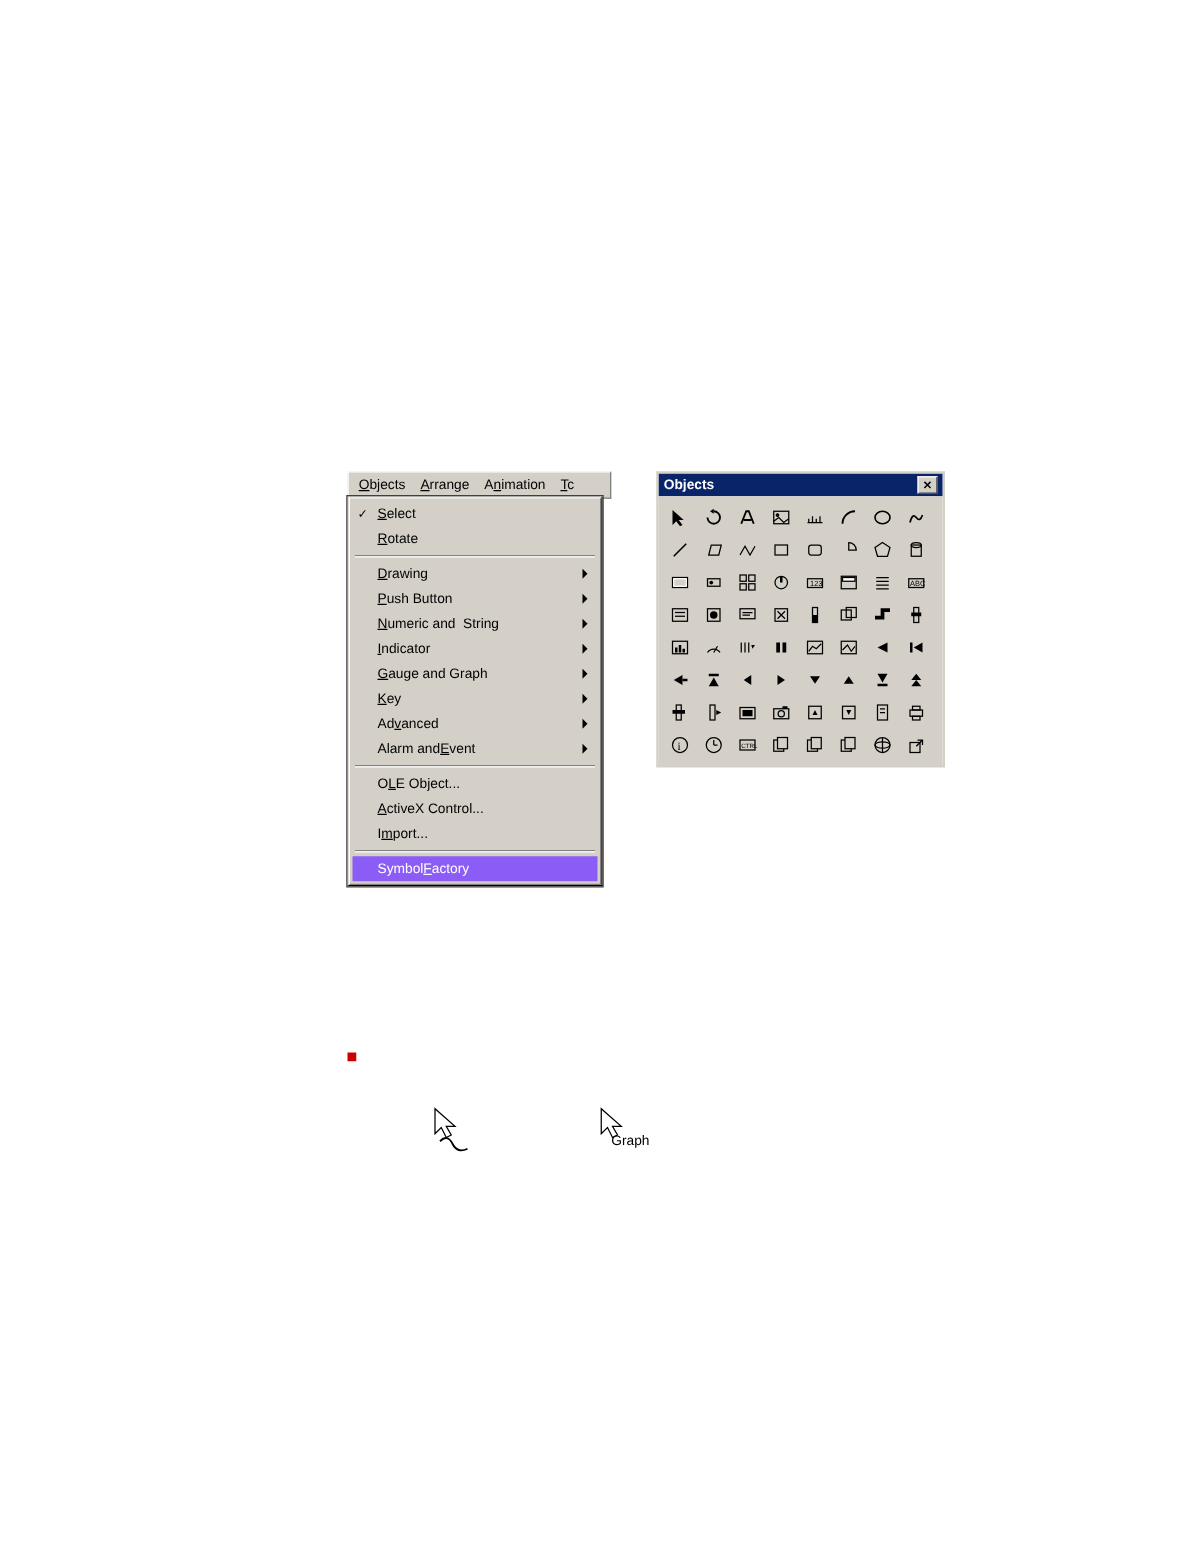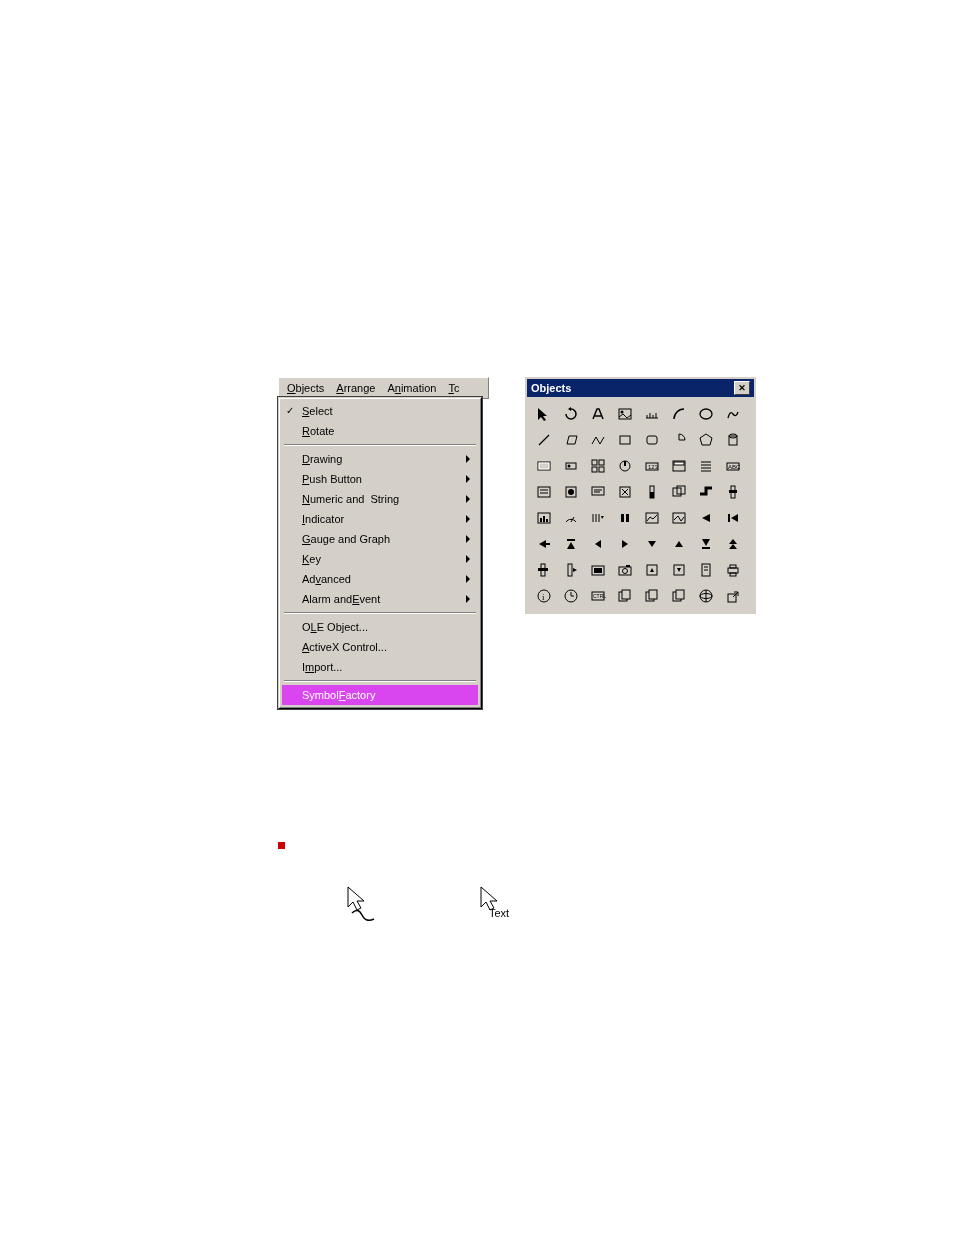--- a/index.html
+++ b/index.html
@@ -3,21 +3,21 @@
 <meta charset="utf-8">
 <style>
 body{margin:0;background:#fff;font-family:Tahoma,Arial,sans-serif;font-size:11px;color:#000;width:954px;height:1235px;position:relative}
 .menubar{position:absolute;left:278px;top:377px;width:205px;background:#d4d0c8;border-top:1px solid #fff;border-left:1px solid #fff;border-bottom:1px solid #808080;border-right:1px solid #808080;display:flex;padding:2px 2px}
 .menubar span{padding:2px 6px;cursor:default}
 .menubar span u{text-decoration:underline}
 .dropdown{position:absolute;left:278px;top:397px;width:202px;background:#d4d0c8;border:1px solid #000;border-top:1px solid #fff;border-left:1px solid #fff;box-shadow:1px 1px 0 #808080 inset}
 .dropdown{border-top:1px solid #d4d0c8;border-left:1px solid #d4d0c8;outline:1px solid #404040}
 .dd-inner{border-top:1px solid #fff;border-left:1px solid #fff;border-bottom:1px solid #808080;border-right:1px solid #808080;padding:2px}
 .item{display:flex;align-items:center;height:20px;padding:0 6px 0 20px;position:relative;cursor:default}
-.item.hl{background:#d946ef;color:#fff}
+.item.hl{background:#8b5cf6;color:#fff}
 .item .arrow{position:absolute;right:8px;top:6px;border-left:4px solid #000;border-top:4px solid transparent;border-bottom:4px solid transparent}
 .check{position:absolute;left:4px;top:4px;font-size:10px}
 .sep{border-top:1px solid #808080;border-bottom:1px solid #fff;margin:3px 2px;height:0}
 .palette{position:absolute;left:525px;top:377px;width:227px;border:2px solid #d4d0c8}
 .pal-title{background:#0a246a;color:#fff;font-weight:bold;padding:2px 4px;display:flex;justify-content:space-between;align-items:center;font-size:11px}
 .pal-title .cx{width:14px;height:12px;background:#d4d0c8;border:1px solid #fff;border-right-color:#404040;border-bottom-color:#404040;color:#000;font-size:9px;display:flex;align-items:center;justify-content:center}
 .pal-body{background:#d4d0c8;padding:4px;display:grid;grid-template-columns:repeat(8,26px);grid-auto-rows:25px;gap:1px}
 .tool{border:1px solid #d4d0c8;display:flex;align-items:center;justify-content:center;font-size:14px;cursor:default;background:#d4d0c8}
 .tool svg{pointer-events:none}
 .redsq{position:absolute;left:278px;top:842px;width:7px;height:7px;background:#c00}
@@ -460,14 +460,14 @@
 <div class="cur1">
   <svg width="40" height="44">
       <path d="M4 2 L4 22 L9 17 L13 25 L17 23 L13 16 L20 16 Z" fill="#fff" stroke="#000"></path>
       <path d="M8 28 Q14 22 18 30 T30 34" stroke="#000" fill="none" stroke-width="1.5"></path>
     </svg>
 </div>
 <div class="cur2">
   <svg width="40" height="44">
       <path d="M4 2 L4 22 L9 17 L13 25 L17 23 L13 16 L20 16 Z" fill="#fff" stroke="#000"></path>
     </svg>
-  <div class="t">Text</div>
+  <div class="t">Graph</div>
 </div>
 
 </body></html>

